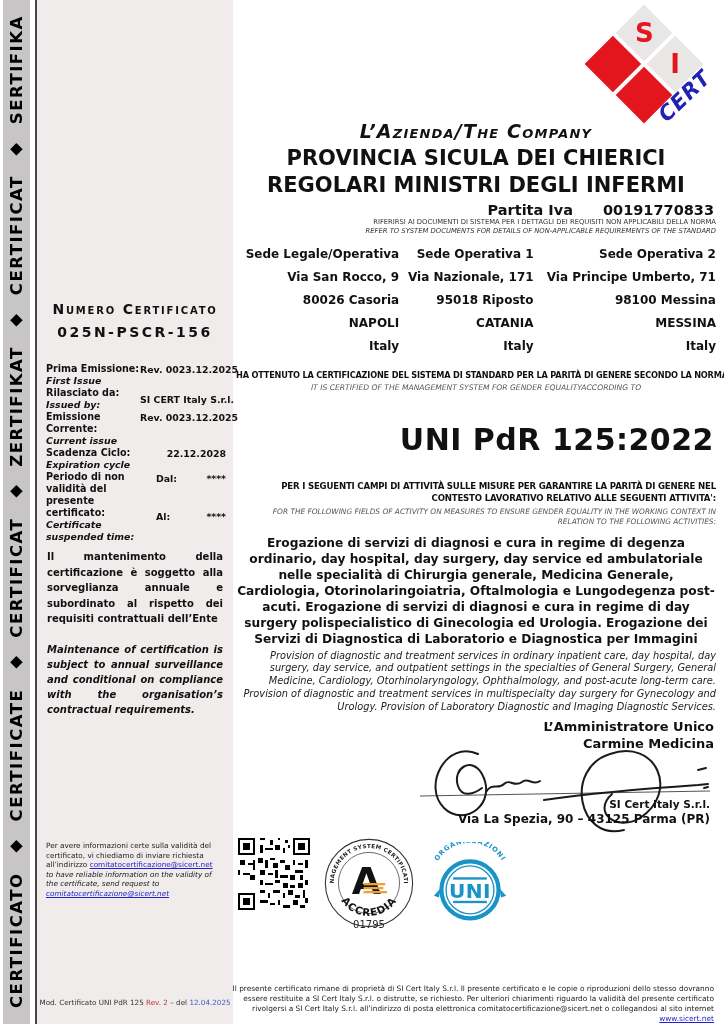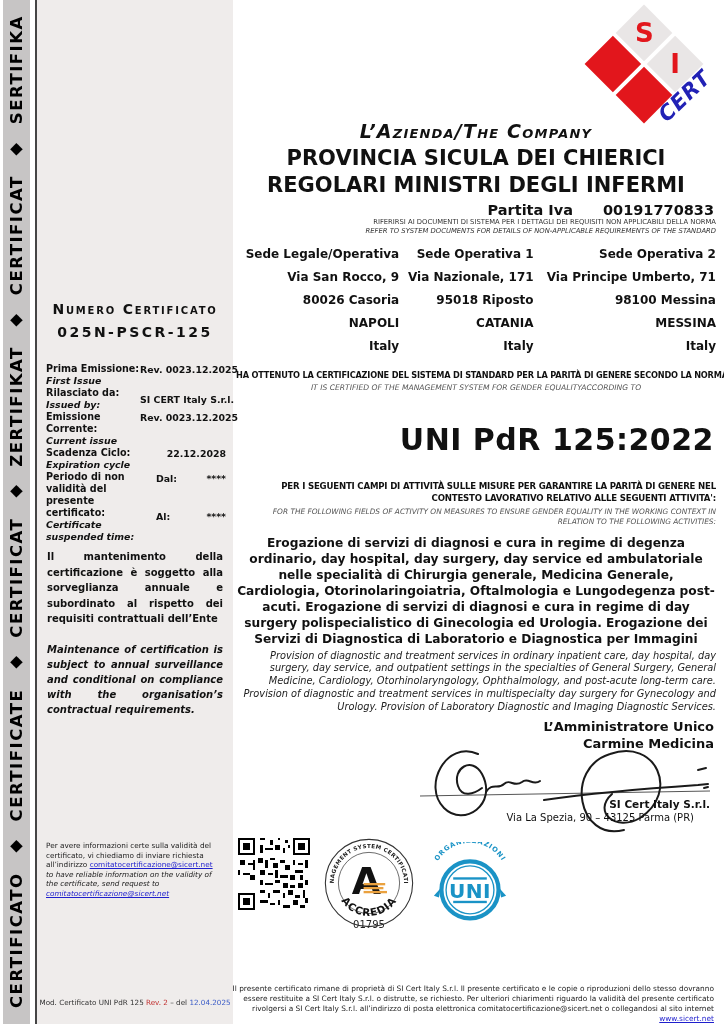--- a/index.html
+++ b/index.html
@@ -72,21 +72,21 @@
   .standard{margin-top:30px;text-align:right;font-weight:bold;font-size:30px;letter-spacing:0.5px;padding-right:2px;}
   .scope-head-it{margin-top:24px;text-align:right;font-weight:bold;font-size:8.6px;line-height:11.5px;letter-spacing:-0.2px;}
   .scope-head-en{margin-top:3px;text-align:right;font-style:italic;font-size:7.4px;line-height:9.8px;color:#555;}
   .scope-it{margin-top:8px;text-align:center;font-weight:bold;font-size:12.2px;line-height:16px;}
   .scope-en{margin-top:3px;text-align:right;font-style:italic;font-size:9.8px;line-height:12.8px;color:#222;}
   
   .sig-head{position:absolute;top:718px;right:2px;text-align:right;font-weight:bold;font-size:13px;line-height:17px;}
   .sig-area{position:absolute;top:744px;right:0;width:300px;height:92px;}
   .sig-area svg{position:absolute;inset:0;}
   .sig-company{position:absolute;right:6px;top:54px;font-weight:bold;font-size:10.5px;}
-  .sig-address{position:absolute;right:22px;top:68px;font-weight:normal;font-size:10px;}
+  .sig-address{position:absolute;right:6px;top:68px;font-weight:bold;font-size:12px;}
   
   .logos-row{position:absolute;top:836px;left:0;right:0;height:118px;}
   .qr{position:absolute;left:2px;top:2px;width:72px;height:72px;}
   .accredia{position:absolute;left:88px;top:2px;width:90px;height:90px;}
   .accredia-code{position:absolute;left:88px;top:83px;width:90px;text-align:center;font-size:10px;color:#222;}
   .uni{position:absolute;left:192px;top:6px;width:84px;height:84px;}
   
   .footer-right{position:absolute;top:984px;right:2px;width:486px;text-align:right;
     font-size:7.4px;line-height:10px;color:#222;}
 </style>
@@ -94,21 +94,21 @@
 <body>
 
 <div class="sidebar">
   <div class="sidebar-text">CERTIFICATO ◆ CERTIFICATE ◆ CERTIFICAT ◆ ZERTIFIKAT ◆ CERTIFICAT ◆ SERTIFIKA</div>
 </div>
 
 <div class="left-panel">
 
   <div class="panel-number">
     <div class="nlabel">Numero Certificato</div>
-    <div class="nvalue">025N-PSCR-125</div>
+    <div class="nvalue">025N-PSCR-156</div>
   </div>
 
   <div class="fields">
     <div class="frow">
       <div class="flab">
         <div class="it">Prima Emissione:</div>
         <div class="en">First Issue</div>
       </div>
       <div class="fvals">
         <span class="fval">Rev. 00</span>

